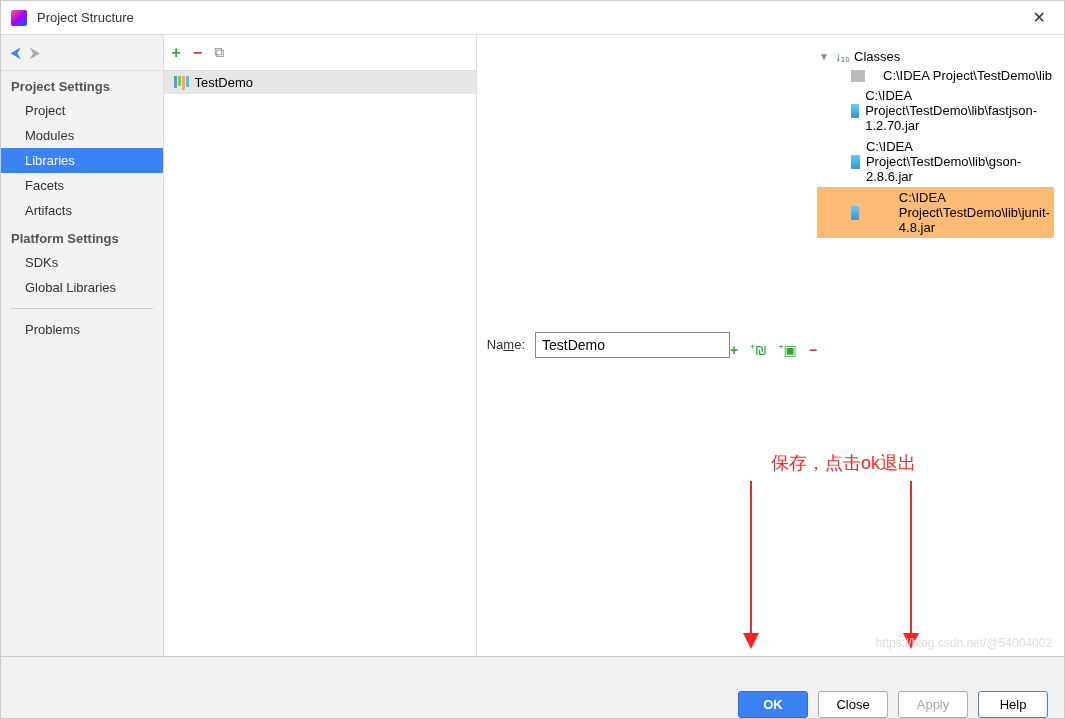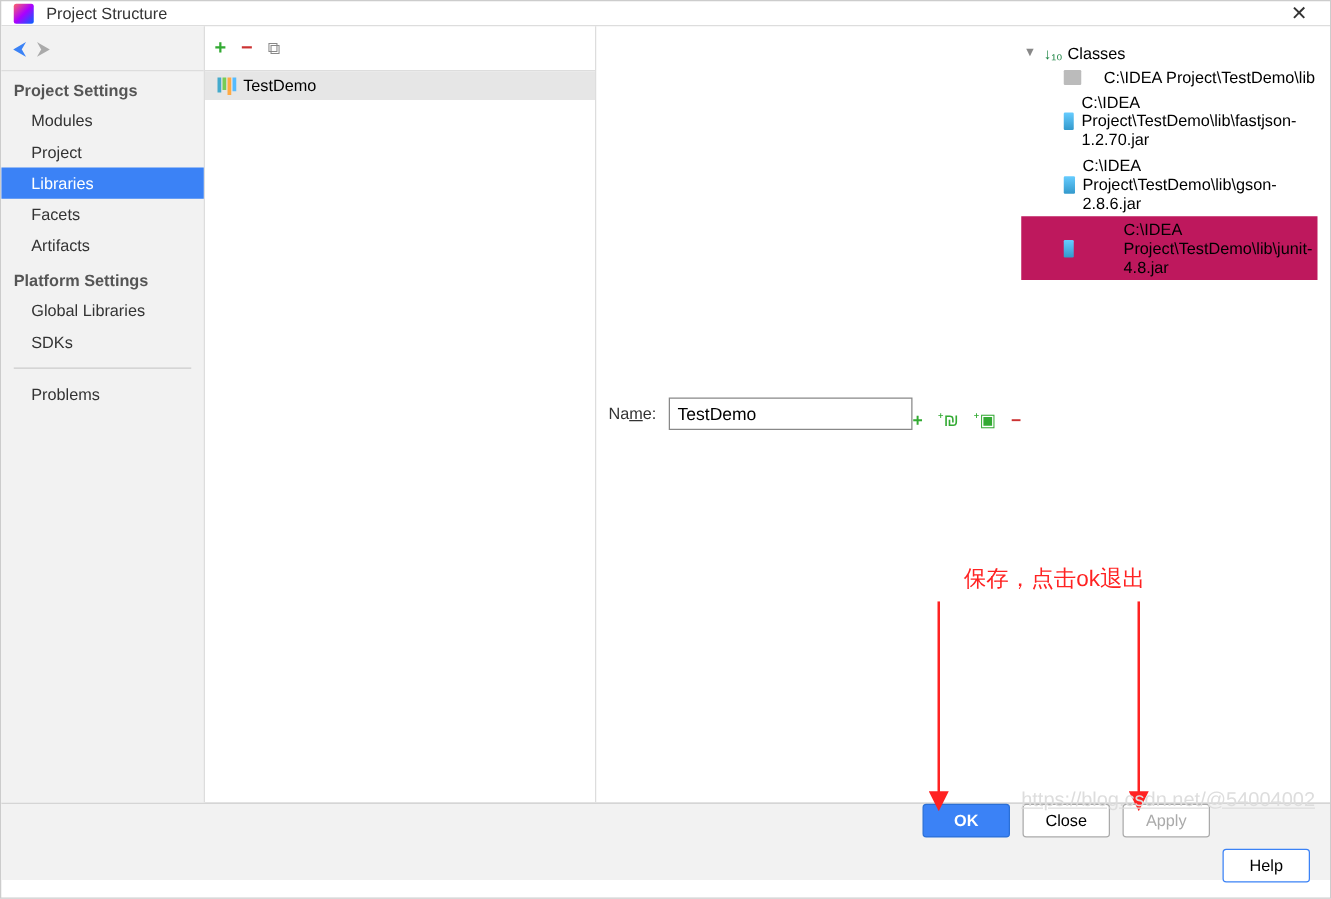--- a/index.html
+++ b/index.html
@@ -1,17 +1,17 @@
 <!DOCTYPE html>
 <html><head>
 <meta charset="utf-8">
 <style>
 * { margin: 0; padding: 0; box-sizing: border-box; font-family: "Segoe UI", Arial, sans-serif; font-size: 13px; }
 body { background: #fff; width: 1065px; height: 719px; overflow: hidden; position: relative; border: 1px solid #ccc; }
-.titlebar { height: 20px; display: flex; align-items: center; padding: 0 10px; border-bottom: 1px solid #ddd; }
+.titlebar { height: 34px; display: flex; align-items: center; padding: 0 10px; border-bottom: 1px solid #ddd; }
 .titlebar .app-icon { width: 16px; height: 16px; margin-right: 10px; background: linear-gradient(135deg,#f66,#a0f,#06f); border-radius: 2px; }
 .titlebar .title { flex: 1; color: #333; }
 .titlebar .close { font-size: 16px; color: #333; padding: 2px 8px; cursor: pointer; }
 .main { display: flex; height: 621px; }
 .left-panel { width: 166px; border-right: 1px solid #ddd; background: #f2f2f2; display:flex; flex-direction:column; }
 .nav-arrows { height: 36px; display:flex; align-items:center; padding: 0 10px; gap:10px; border-bottom:1px solid #ddd; }
 .arrow-back { color:#3b82f6; font-weight:bold; }
 .arrow-fwd { color:#aaa; font-weight:bold; }
 .section-header { font-weight:bold; color:#555; padding:8px 10px 4px 10px; }
 .nav-item { padding:5px 10px 5px 24px; color:#333; cursor:pointer; }
@@ -36,55 +36,55 @@
 .name-input { flex:1; padding:4px 6px; border:1px solid #888; font-size:14px; }
 .right-toolbar { display:flex; align-items:center; gap:12px; padding:4px 0; }
 .small-icon { font-size:14px; }
 .tree { margin-top:4px; }
 .tree-row { display:flex; align-items:center; padding:2px 0; gap:4px; }
 .expand-arrow { color:#888; font-size:10px; width:14px; text-align:center; }
 .classes-icon { color:#15803d; font-size:12px; }
 .folder-row { padding-left:34px; display:flex; align-items:center; gap:18px; padding-top:2px; padding-bottom:2px;}
 .folder-icon { display:inline-block; width:14px; height:12px; background:#bbb; border-radius:1px; position:relative; }
 .jar-row { padding-left:34px; display:flex; align-items:center; gap:6px; padding-top:3px; padding-bottom:3px;}
-.jar-row.selected { background:#be185d;gap:40px; }
+.jar-row.selected { background:#fdba74;gap:40px; }
 .jar-icon { display:inline-block; width:12px; height:14px; background:linear-gradient(#6cf,#39c); border-radius:1px; }
-.footer { height:62px; border-top:1px solid #ccc; background:#f2f2f2; display:flex; align-items:flex-start; justify-content:flex-end; padding:0 16px; gap:10px; }
+.footer { height:62px; border-top:1px solid #ccc; background:#f2f2f2; display:flex; align-items:flex-end; justify-content:flex-end; padding:0 16px; gap:10px; }
 .btn { min-width:70px; padding:5px 16px; border:1px solid #aaa; background:#fff; border-radius:3px; cursor:pointer; }
 .btn.primary { background:#3b82f6; color:#fff; border-color:#2a6fd6; font-weight:bold; }
 .btn.disabled { color:#aaa; }
 .btn.outlined { border-color:#3b82f6;margin-top:36px; }
 .annotation { position:absolute; color:#f22; font-size:18px; font-weight:500; }
 .arrow-svg { position:absolute; }
-.watermark { position:absolute; right:12px; bottom:68px; color:#ddd; font-size:16px;text-decoration:underline; }
+.watermark { position:absolute; right:12px; bottom:68px; color:#ddd; font-size:12px; }
 </style>
 </head>
 <body>
 
 <div class="titlebar">
   <div class="app-icon"></div>
   <div class="title">Project Structure</div>
   <div class="close">✕</div>
 </div>
 
 <div class="main">
   <div class="left-panel">
     <div class="nav-arrows">
       <span class="arrow-back">⮜</span>
       <span class="arrow-fwd">⮞</span>
     </div>
     <div class="section-header">Project Settings</div>
+    <div class="nav-item">Project</div>
     <div class="nav-item">Modules</div>
-    <div class="nav-item">Project</div>
     <div class="nav-item selected">Libraries</div>
     <div class="nav-item">Facets</div>
     <div class="nav-item">Artifacts</div>
     <div class="section-header">Platform Settings</div>
+    <div class="nav-item">SDKs</div>
     <div class="nav-item">Global Libraries</div>
-    <div class="nav-item">SDKs</div>
     <div class="divider"></div>
     <div class="nav-item">Problems</div>
   </div>
 
   <div class="mid-panel">
     <div class="mid-toolbar">
       <span class="icon-plus">+</span>
       <span class="icon-minus">−</span>
       <span class="icon-copy">⧉</span>
     </div>

